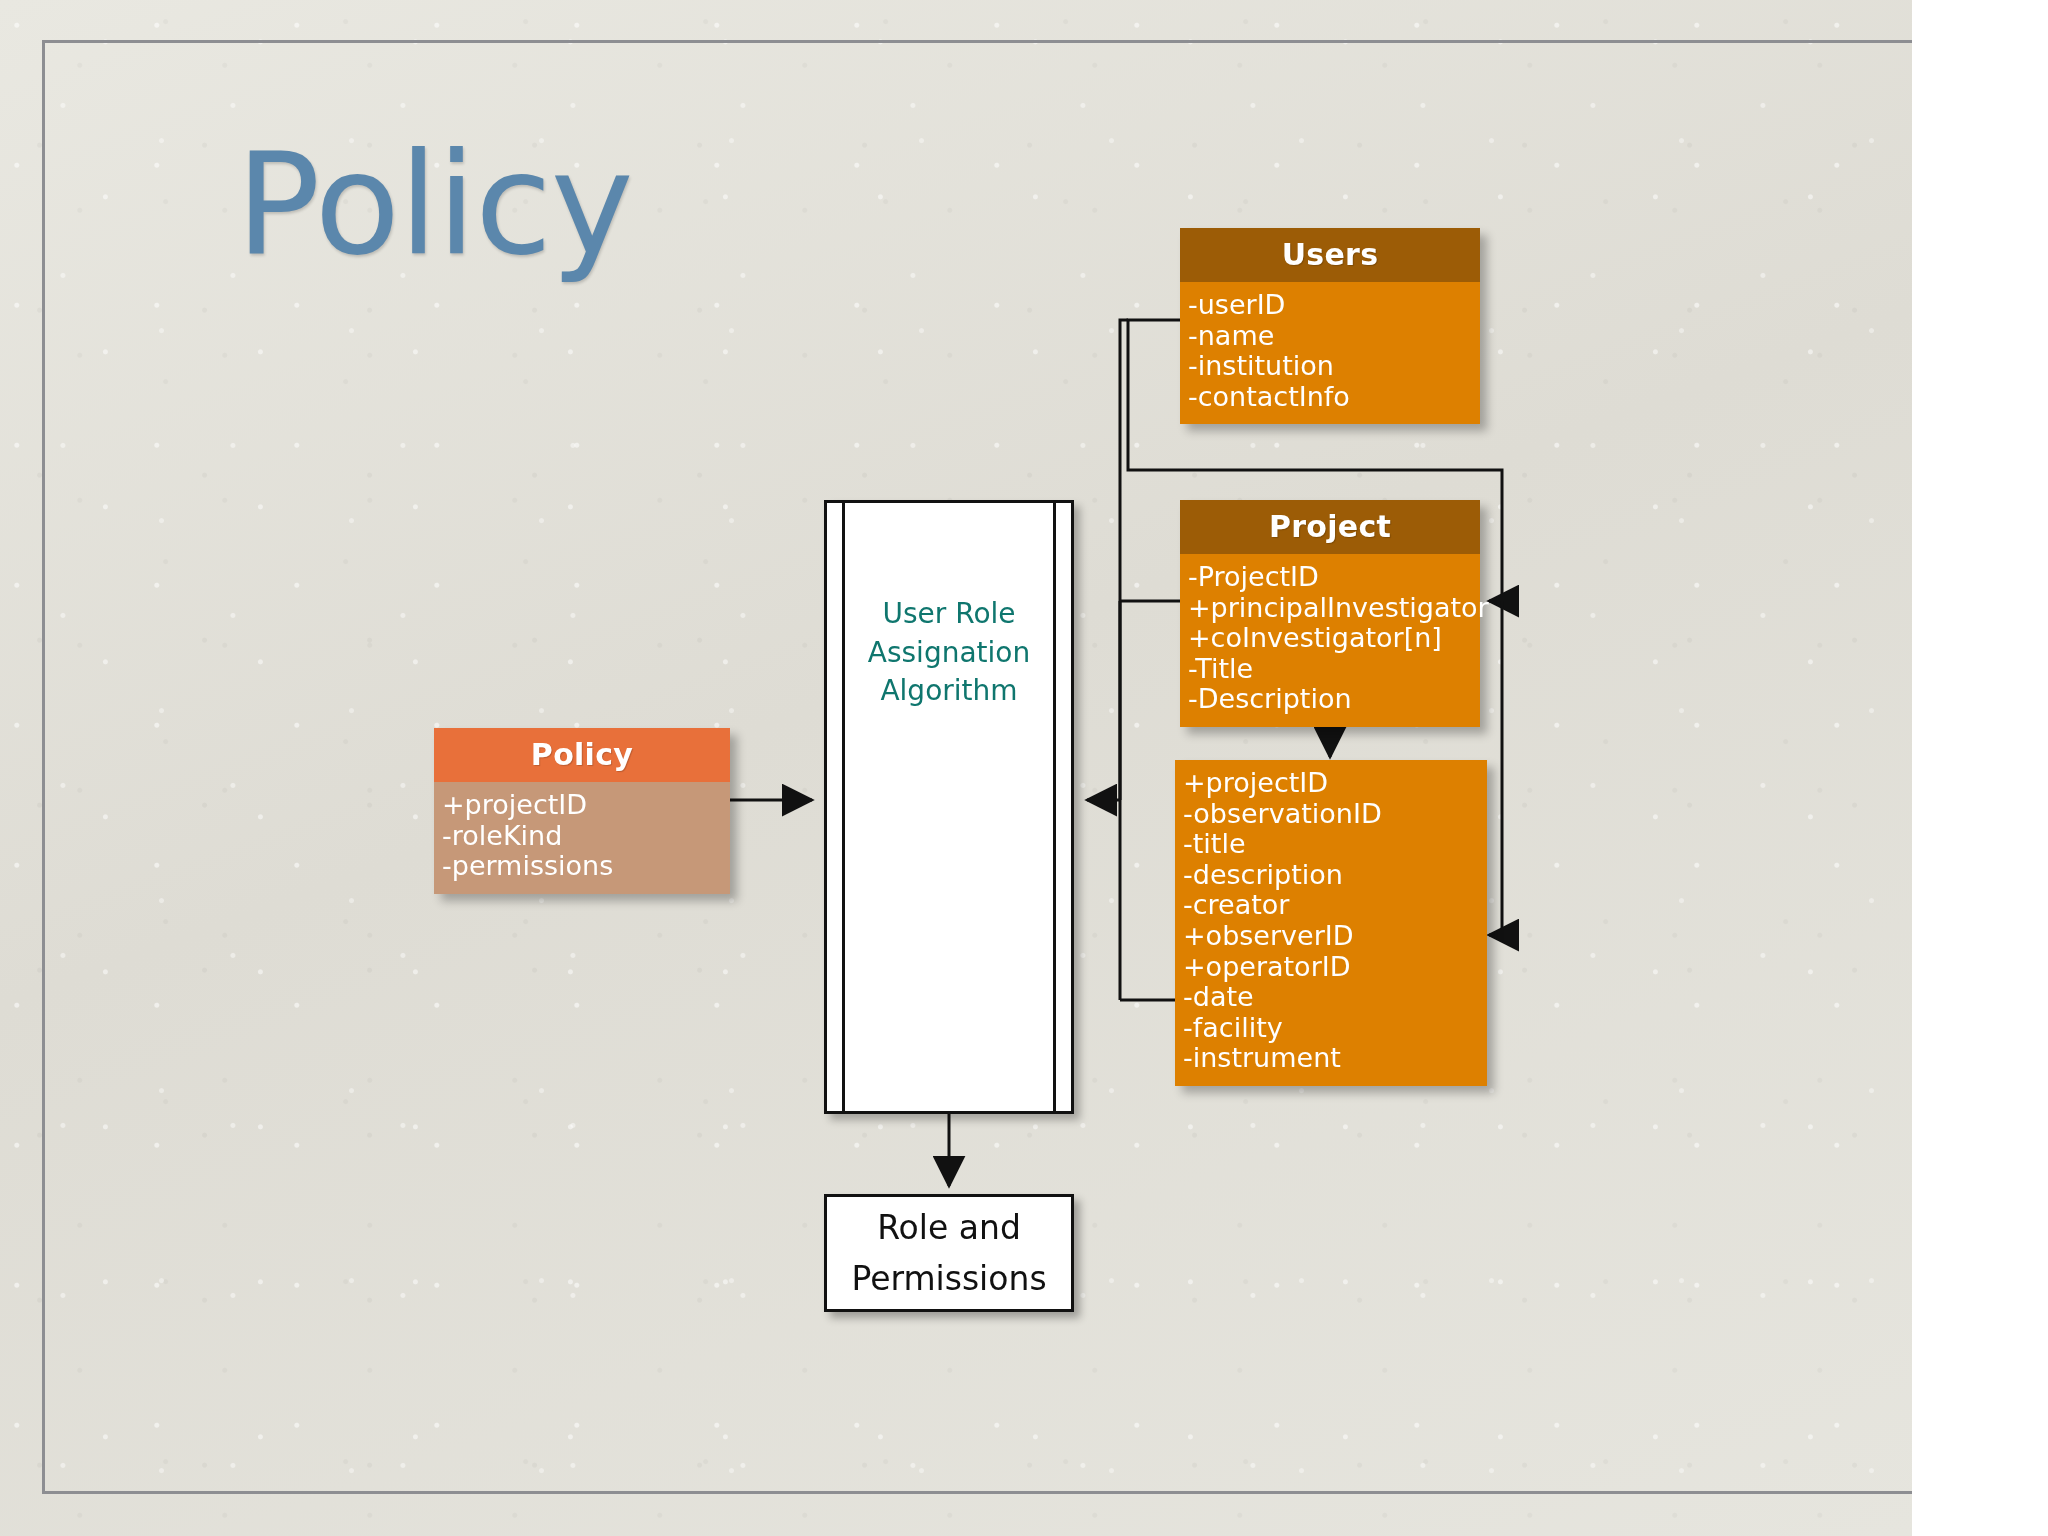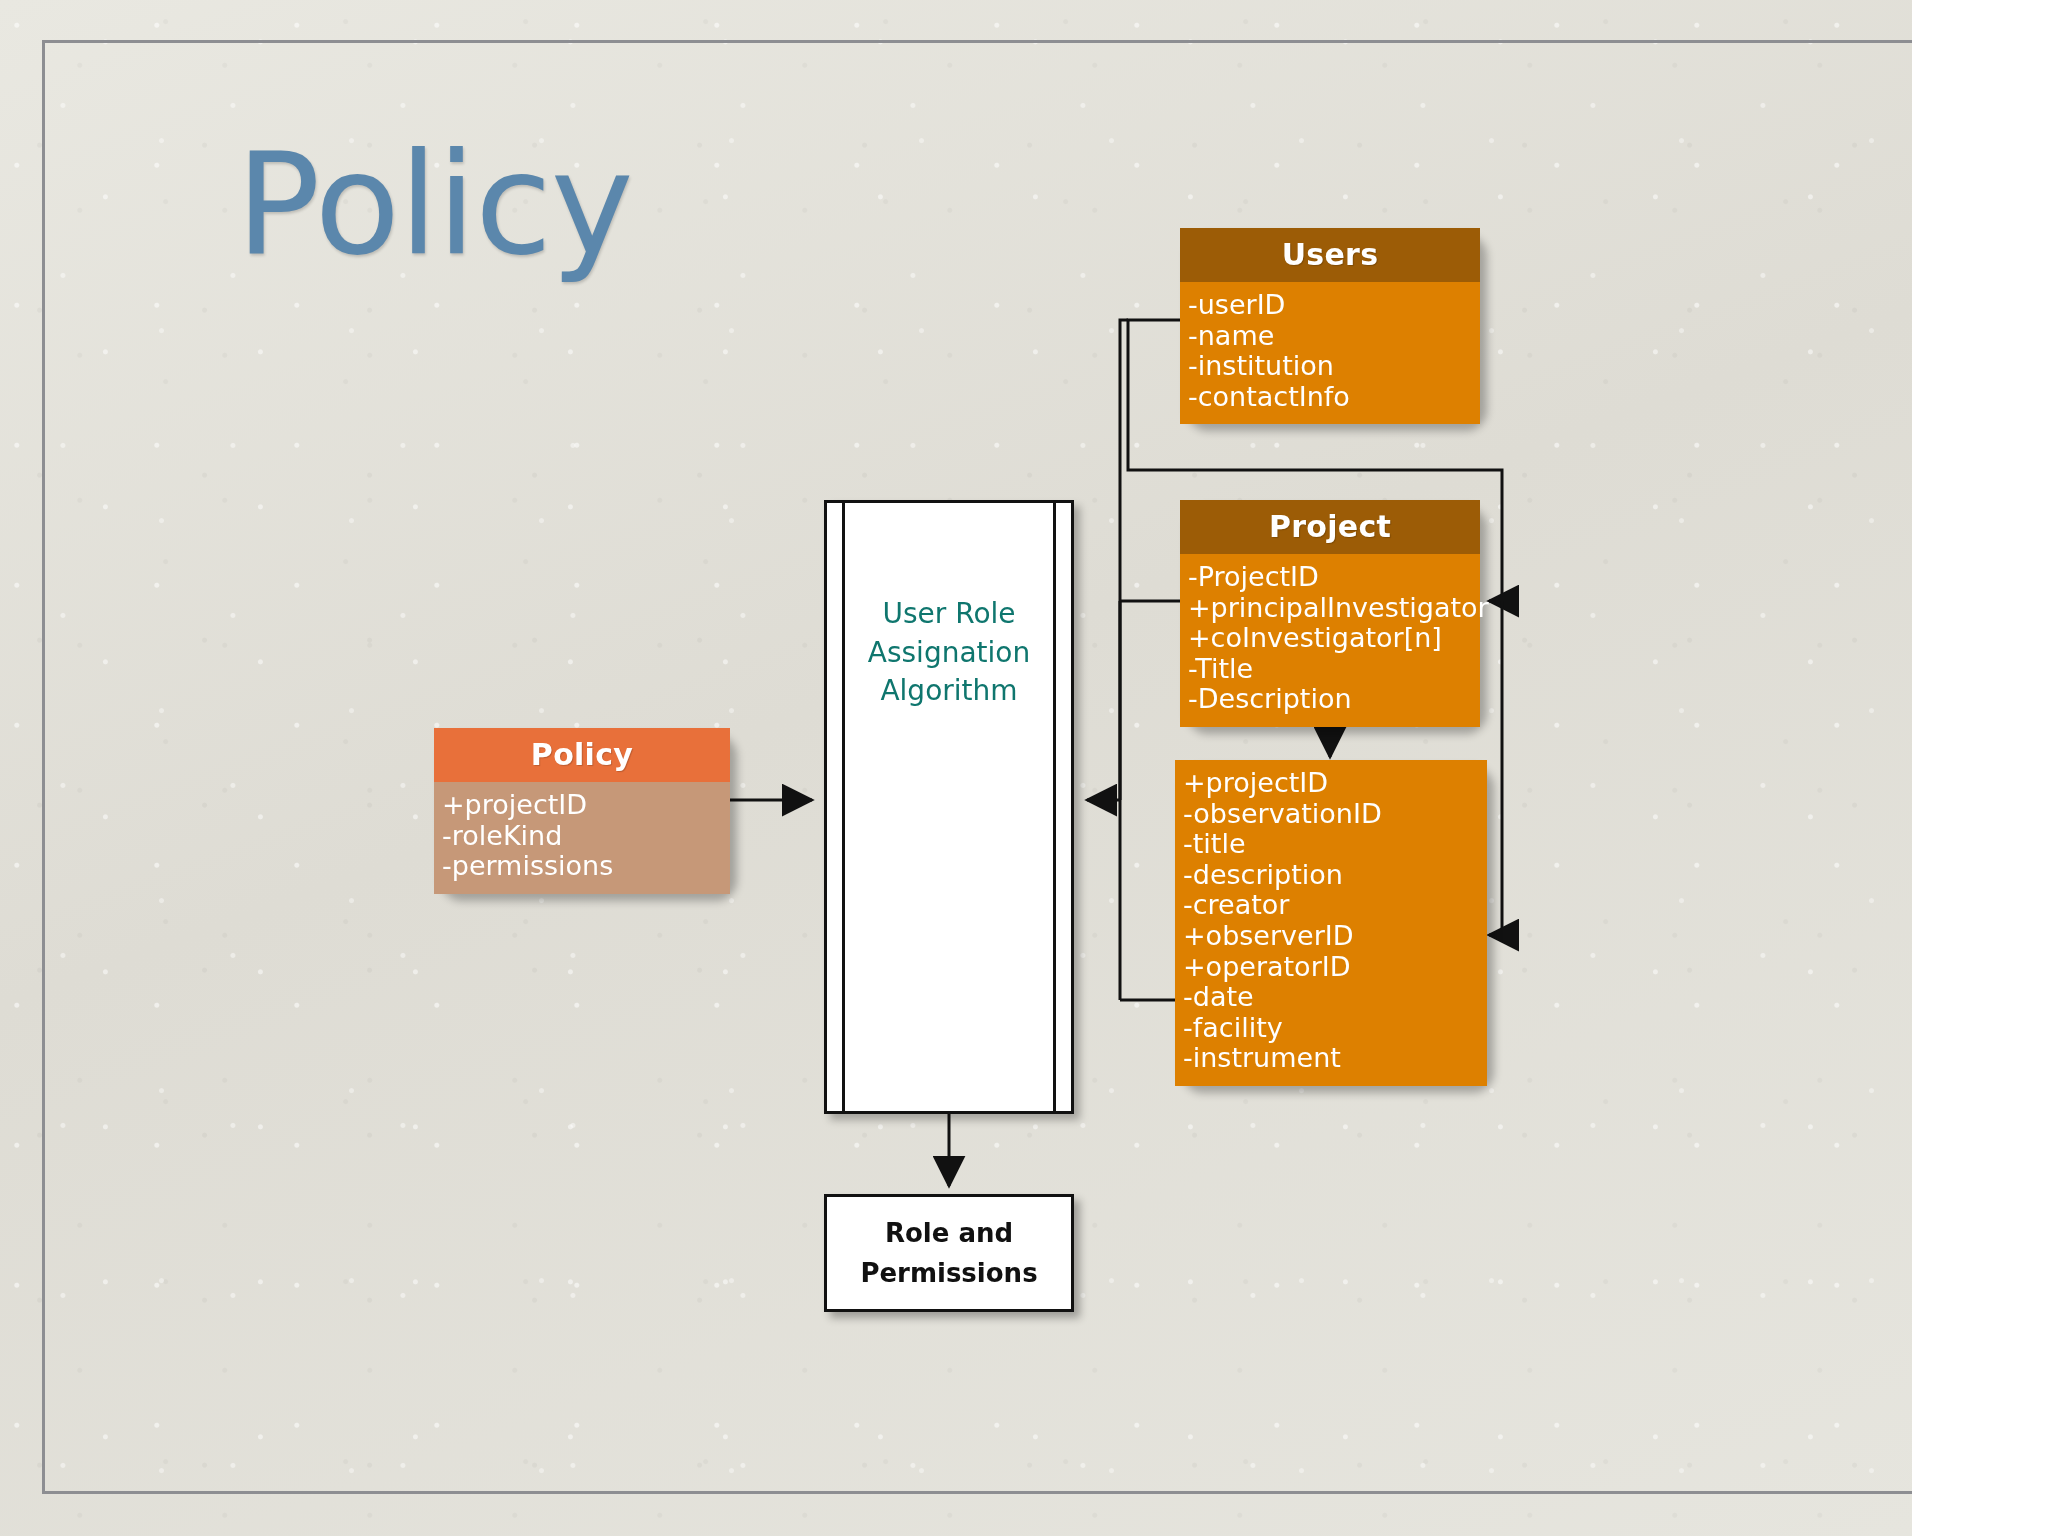--- a/index.html
+++ b/index.html
@@ -46,21 +46,20 @@
     letter-spacing: -1px;
     text-shadow: 1px 2px 3px rgba(0,0,0,0.18);
     font-family: "DejaVu Sans", sans-serif;
   }
 
   
   .uml-box {
     position: absolute;
     box-sizing: border-box;
     box-shadow: 7px 7px 9px rgba(0,0,0,0.27);
-    border-radius: 21px;
   }
   .uml-header {
     text-align: center;
     color: #ffffff;
     font-weight: bold;
     font-size: 30px;
     padding: 9px 0 10px 0;
     letter-spacing: 0.3px;
     text-shadow: 1px 1px 1px rgba(0,0,0,0.18);
   }
@@ -125,22 +124,22 @@
     background: #ffffff;
     border: 3px solid #111111;
     box-sizing: border-box;
     box-shadow: 6px 6px 8px rgba(0,0,0,0.3);
     display: flex;
     flex-direction: column;
     justify-content: center;
     align-items: center;
   }
   #output-box .out-line {
-    font-size: 26px;
-    font-weight: bold;
+    font-size: 33px;
+    font-weight: normal;
     color: #111111;
     line-height: 1.55;
   }
 
   
   #annotation {
     position: absolute;
     left: 1508px; top: 508px;
     width: 148px;
     background: #ffffff;

